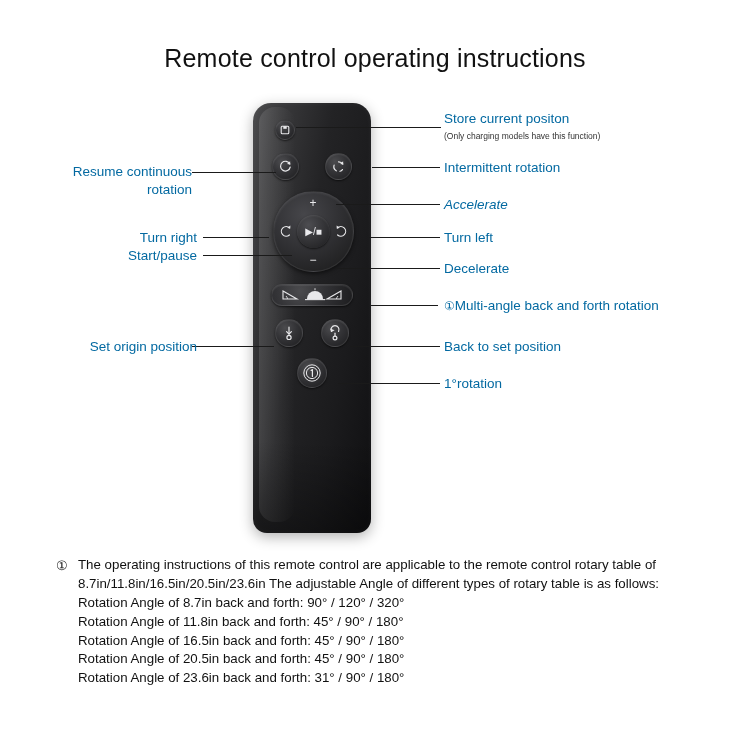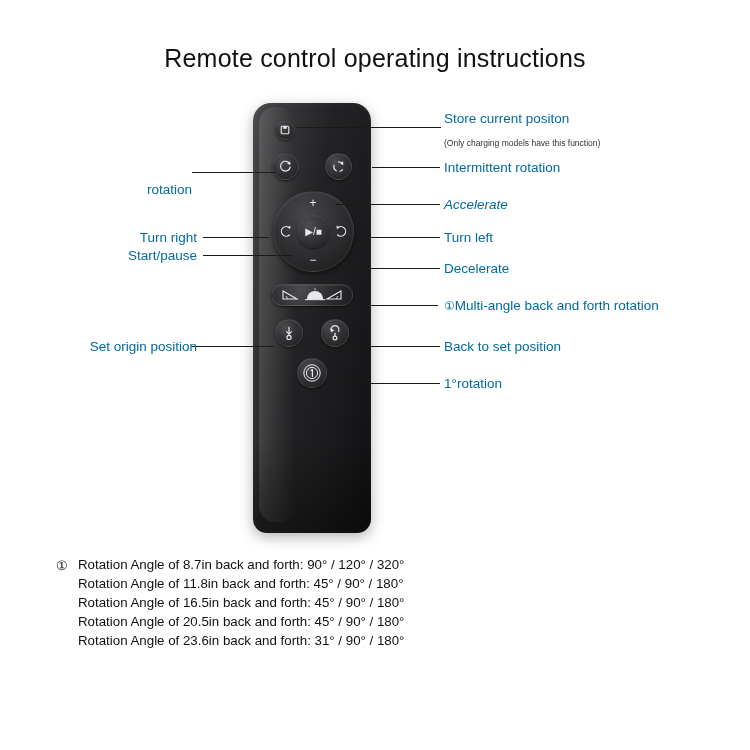--- a/index.html
+++ b/index.html
@@ -294,43 +294,45 @@
   <div class="lead" style="left:203px; top:255px; width:89px;"></div>
   <div class="lead" style="left:297px; top:255px; width:0px; height:0;"></div>
   <div class="lead" style="left:369px; top:237px; width:71px;"></div>
   <div class="lead" style="left:336px; top:268px; width:104px;"></div>
   <div class="lead" style="left:371px; top:305px; width:67px;"></div>
   <div class="lead" style="left:192px; top:346px; width:82px;"></div>
   <div class="lead" style="left:350px; top:346px; width:90px;"></div>
   <div class="lead" style="left:338px; top:383px; width:102px;"></div>
 
   <div class="label right" style="left:444px; top:111px;">Store current positon</div>
-  <div class="label sub" style="left:444px; top:138px;">(Only charging models have this function)</div>
+  <div class="label sub" style="left:444px; top:131px;">(Only charging models have this function)</div>
 
   <div class="label right" style="left:444px; top:160px;">Intermittent rotation</div>
   <div class="label right" style="left:444px; top:197px;font-style:italic;">Accelerate</div>
   <div class="label right" style="left:444px; top:230px;">Turn left</div>
   <div class="label right" style="left:444px; top:261px;">Decelerate</div>
 
   <div class="label right" style="left:444px; top:298px;">
     <span class="circnum">①</span><span>Multi-angle back and forth rotation</span>
   </div>
 
   <div class="label right" style="left:444px; top:339px;">Back to set position</div>
   <div class="label right" style="left:444px; top:376px;">1°rotation</div>
 
+  <div class="label left" style="left:32px; top:164px; width:160px;">Resume continuous</div>
   <div class="label left" style="left:32px; top:230px; width:165px;">Turn right</div>
 
   <div class="label left" style="left:32px; top:182px; width:160px;">rotation</div>
   <div class="label left" style="left:32px; top:248px; width:165px;">Start/pause</div>
   <div class="label left" style="left:22px; top:339px; width:175px;">Set origin position</div>
 
   <div class="footnote">
     <span class="marker">①</span>
     <div class="body">
+      <div>The operating instructions of this remote control are applicable to the remote control rotary table of 8.7in/11.8in/16.5in/20.5in/23.6in  The adjustable Angle of different types of rotary table is as follows:</div>
       <div class="angles">
         <div>Rotation Angle of 8.7in back and forth: 90° / 120° / 320°</div>
         <div>Rotation Angle of 11.8in back and forth: 45° / 90° / 180°</div>
         <div>Rotation Angle of 16.5in back and forth: 45° / 90° / 180°</div>
         <div>Rotation Angle of 20.5in back and forth: 45° / 90° / 180°</div>
         <div>Rotation Angle of 23.6in back and forth: 31° / 90° / 180°</div>
       </div>
     </div>
   </div>
 

